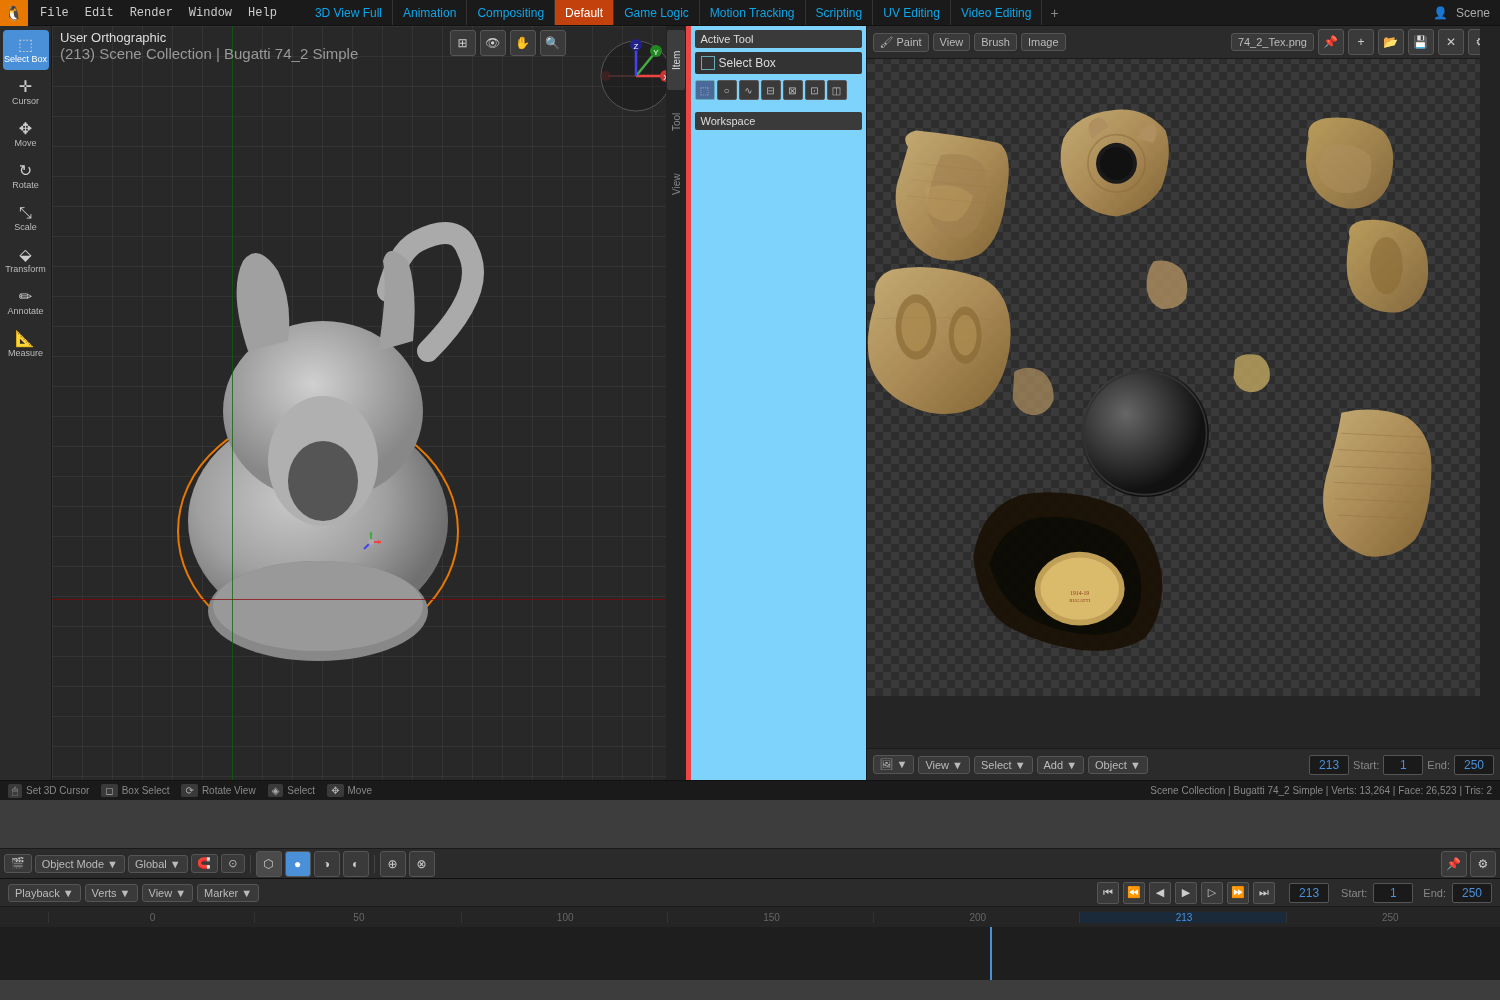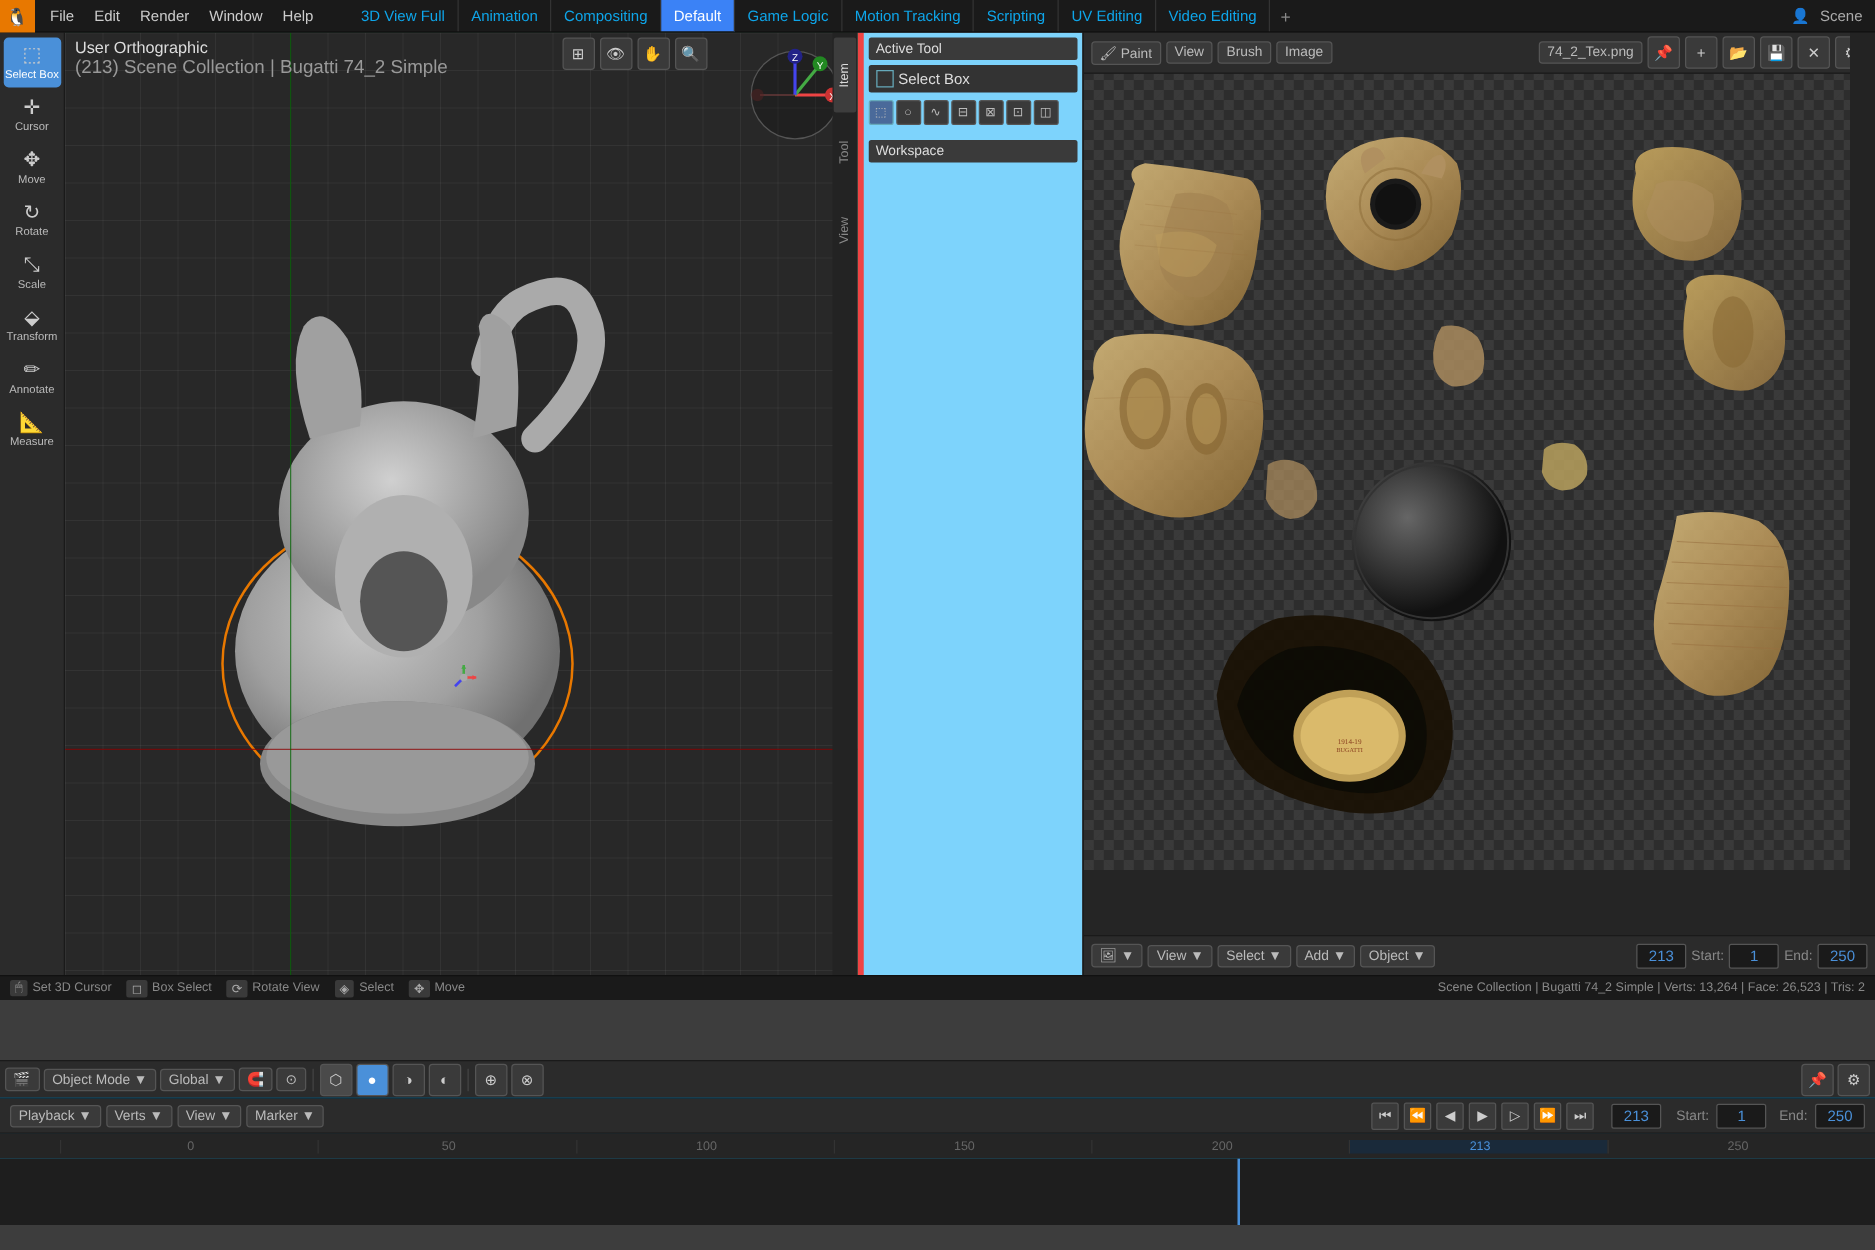--- a/index.html
+++ b/index.html
@@ -33,20 +33,21 @@
       justify-content: center;
       font-weight: bold;
       font-size: 14px;
       color: white;
       flex-shrink: 0;
     }
     .menu-items {
       display: flex;
       height: 100%;
       padding-left: 4px;
+      font-family: Liberation Mono, monospace;
     }
     .menu-item {
       padding: 0 8px;
       height: 100%;
       display: flex;
       align-items: center;
       color: #ccc;
       font-size: 12px;
       cursor: pointer;
     }
@@ -61,21 +62,21 @@
       padding: 0 10px;
       height: 100%;
       display: flex;
       align-items: center;
       color: #0ea5e9;
       font-size: 12px;
       cursor: pointer;
       border-right: 1px solid #333;
     }
     .workspace-tab.active {
-      background: #3b82f6;
+      background: #c2410c;
       color: #fff;
     }
     .tab-add {
       padding: 0 8px;
       color: #888;
       cursor: pointer;
       font-size: 14px;
     }
 
     .top-right {
@@ -380,21 +381,21 @@
     .bottom-separator {
       width: 1px;
       height: 18px;
       background: #444;
       margin: 0 2px;
     }
 
     
     #timeline {
       height: 112px;
-      background: #0ea5e9;
+      background: #0369a1;
       border-top: 1px solid #111;
       display: flex;
       flex-direction: column;
     }
     .timeline-header {
       height: 28px;
       background: #2b2b2b;
       border-bottom: 1px solid #1a1a1a;
       display: flex;
       align-items: center;

